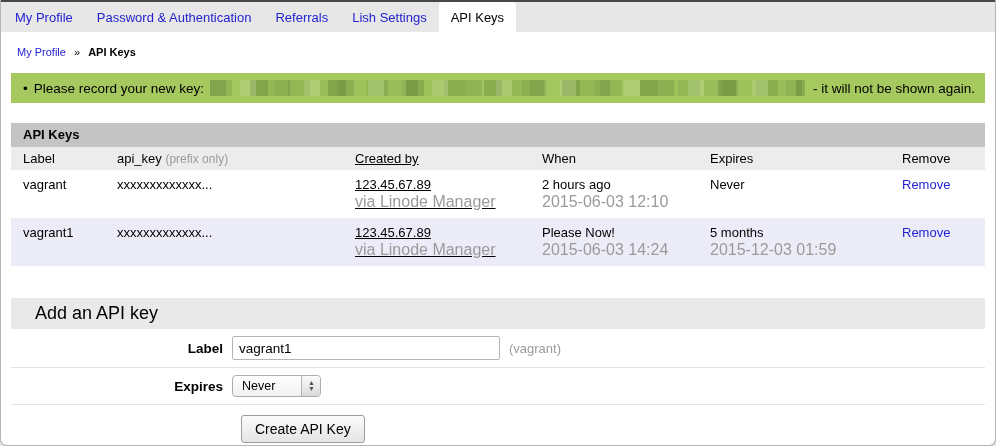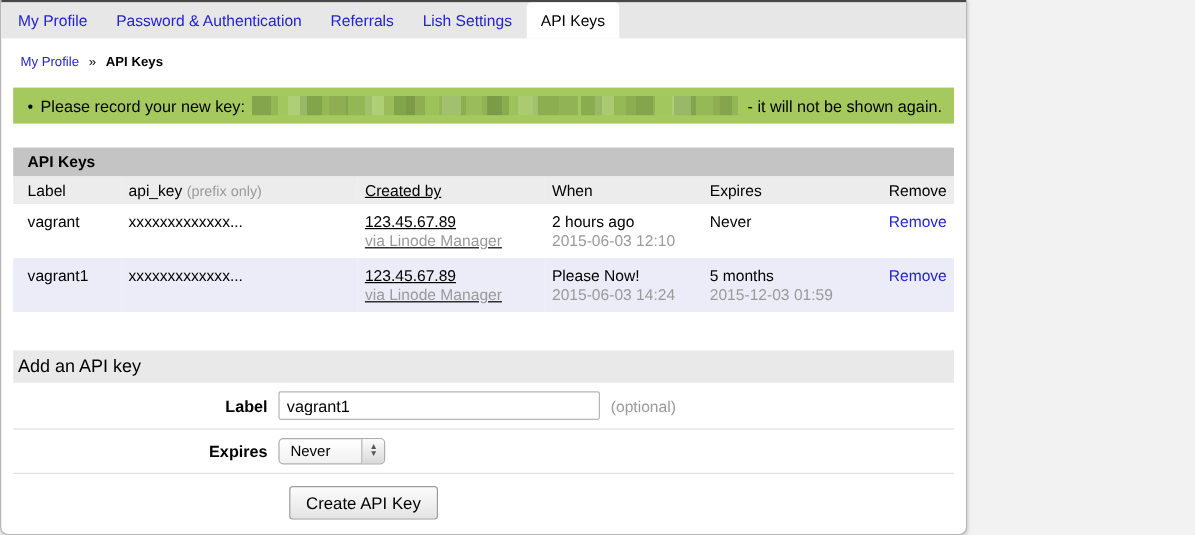--- a/index.html
+++ b/index.html
@@ -1,18 +1,18 @@
 <!DOCTYPE html>
 <html><head>
 <meta charset="utf-8">
 <style>
   * { box-sizing: border-box; margin: 0; padding: 0; }
   html, body { background: #f2f2f2; font-family: "Liberation Sans", "DejaVu Sans", sans-serif; }
   .page {
-    width: 806px; height: 446px;
+    width: 996px; height: 446px;
     background: #fff;
     border: 1px solid #b5b5b5; border-top: none;
     border-radius: 0 0 7px 7px;
     box-shadow: 0 1px 3px rgba(0,0,0,0.18);
     overflow: hidden;
     position: relative;
   }
   .topline { height: 2px; background: #474747; }
 
   
@@ -82,30 +82,30 @@
     padding: 4px 6px;
   }
   table.keys th, table.keys td { vertical-align: top; }
   table.keys td { padding: 7px 6px; }
   tr.row-alt td { background: #ececf8; }
   .col-label   { width: 100px; padding-left: 12px !important; }
   .col-apikey  { width: 238px; }
   .col-created { width: 187px; text-decoration: underline; }
   .col-when    { width: 168px; }
   .col-expires { width: 192px; }
-  .subtext { color: #9a9a9a; font-size: 13px; margin-top: 1px; }
+  .subtext { color: #9a9a9a; font-size: 16px; margin-top: 1px; }
   .note { color: #9a9a9a; font-size: 12px; }
   a.remove { color: #2323cf; text-decoration: none; cursor: pointer; margin-top: 20px; }
 
   
   .form-section { margin-top: 32px; }
   .form-title {
     background: #e9e9e9;
-    padding: 5px 4px;
-    font-size: 15px;
+    padding: 5px 24px;
+    font-size: 18px;
   }
   .form-row {
     display: flex;
     align-items: center;
     padding: 7px 0;
     border-bottom: 1px solid #e2e2e2;
   }
   .form-label {
     width: 221px;
     text-align: right;
@@ -243,21 +243,21 @@
       </tbody>
     </table>
   </div>
 
   <div class="section form-section">
     <div class="form-title">Add an API key</div>
 
     <div class="form-row">
       <div class="form-label">Label</div>
       <input class="text-input" type="text" value="vagrant1" style="">
-      <span class="optional">(optional)</span>
+      <span class="optional">(vagrant)</span>
     </div>
 
     <div class="form-row">
       <div class="form-label">Expires</div>
       <div class="select">
         <span class="select-value">Never</span>
         <span class="stepper">
             <span>▲</span>
             <span>▼</span>
           </span>

